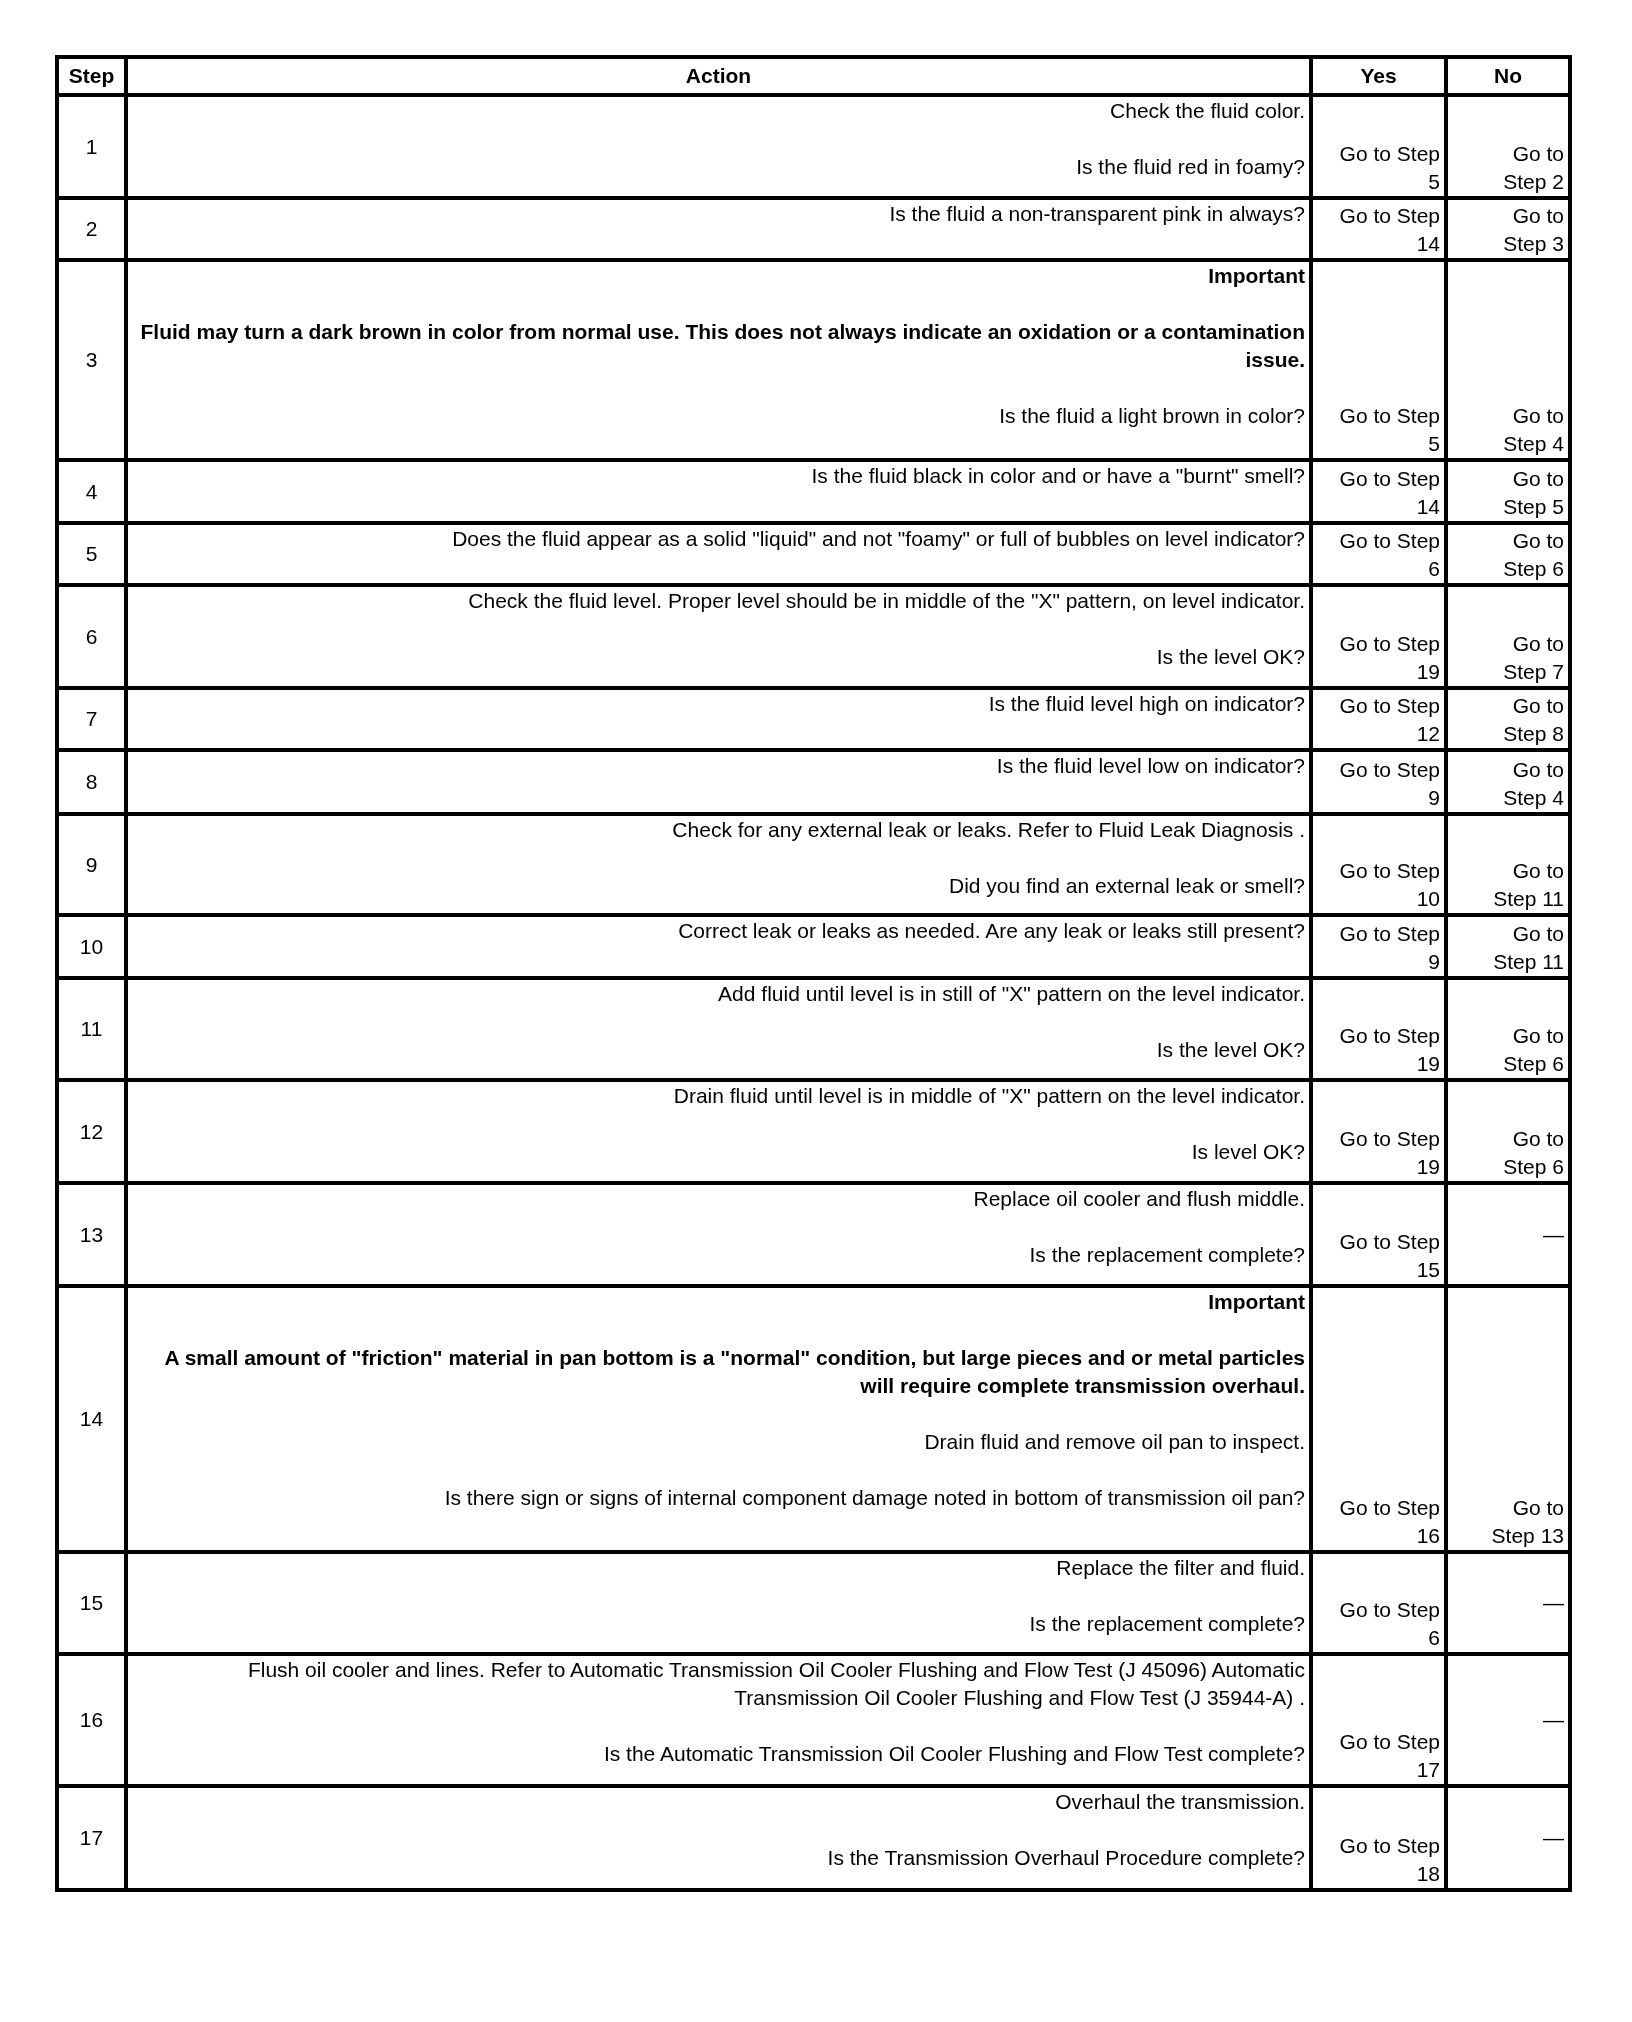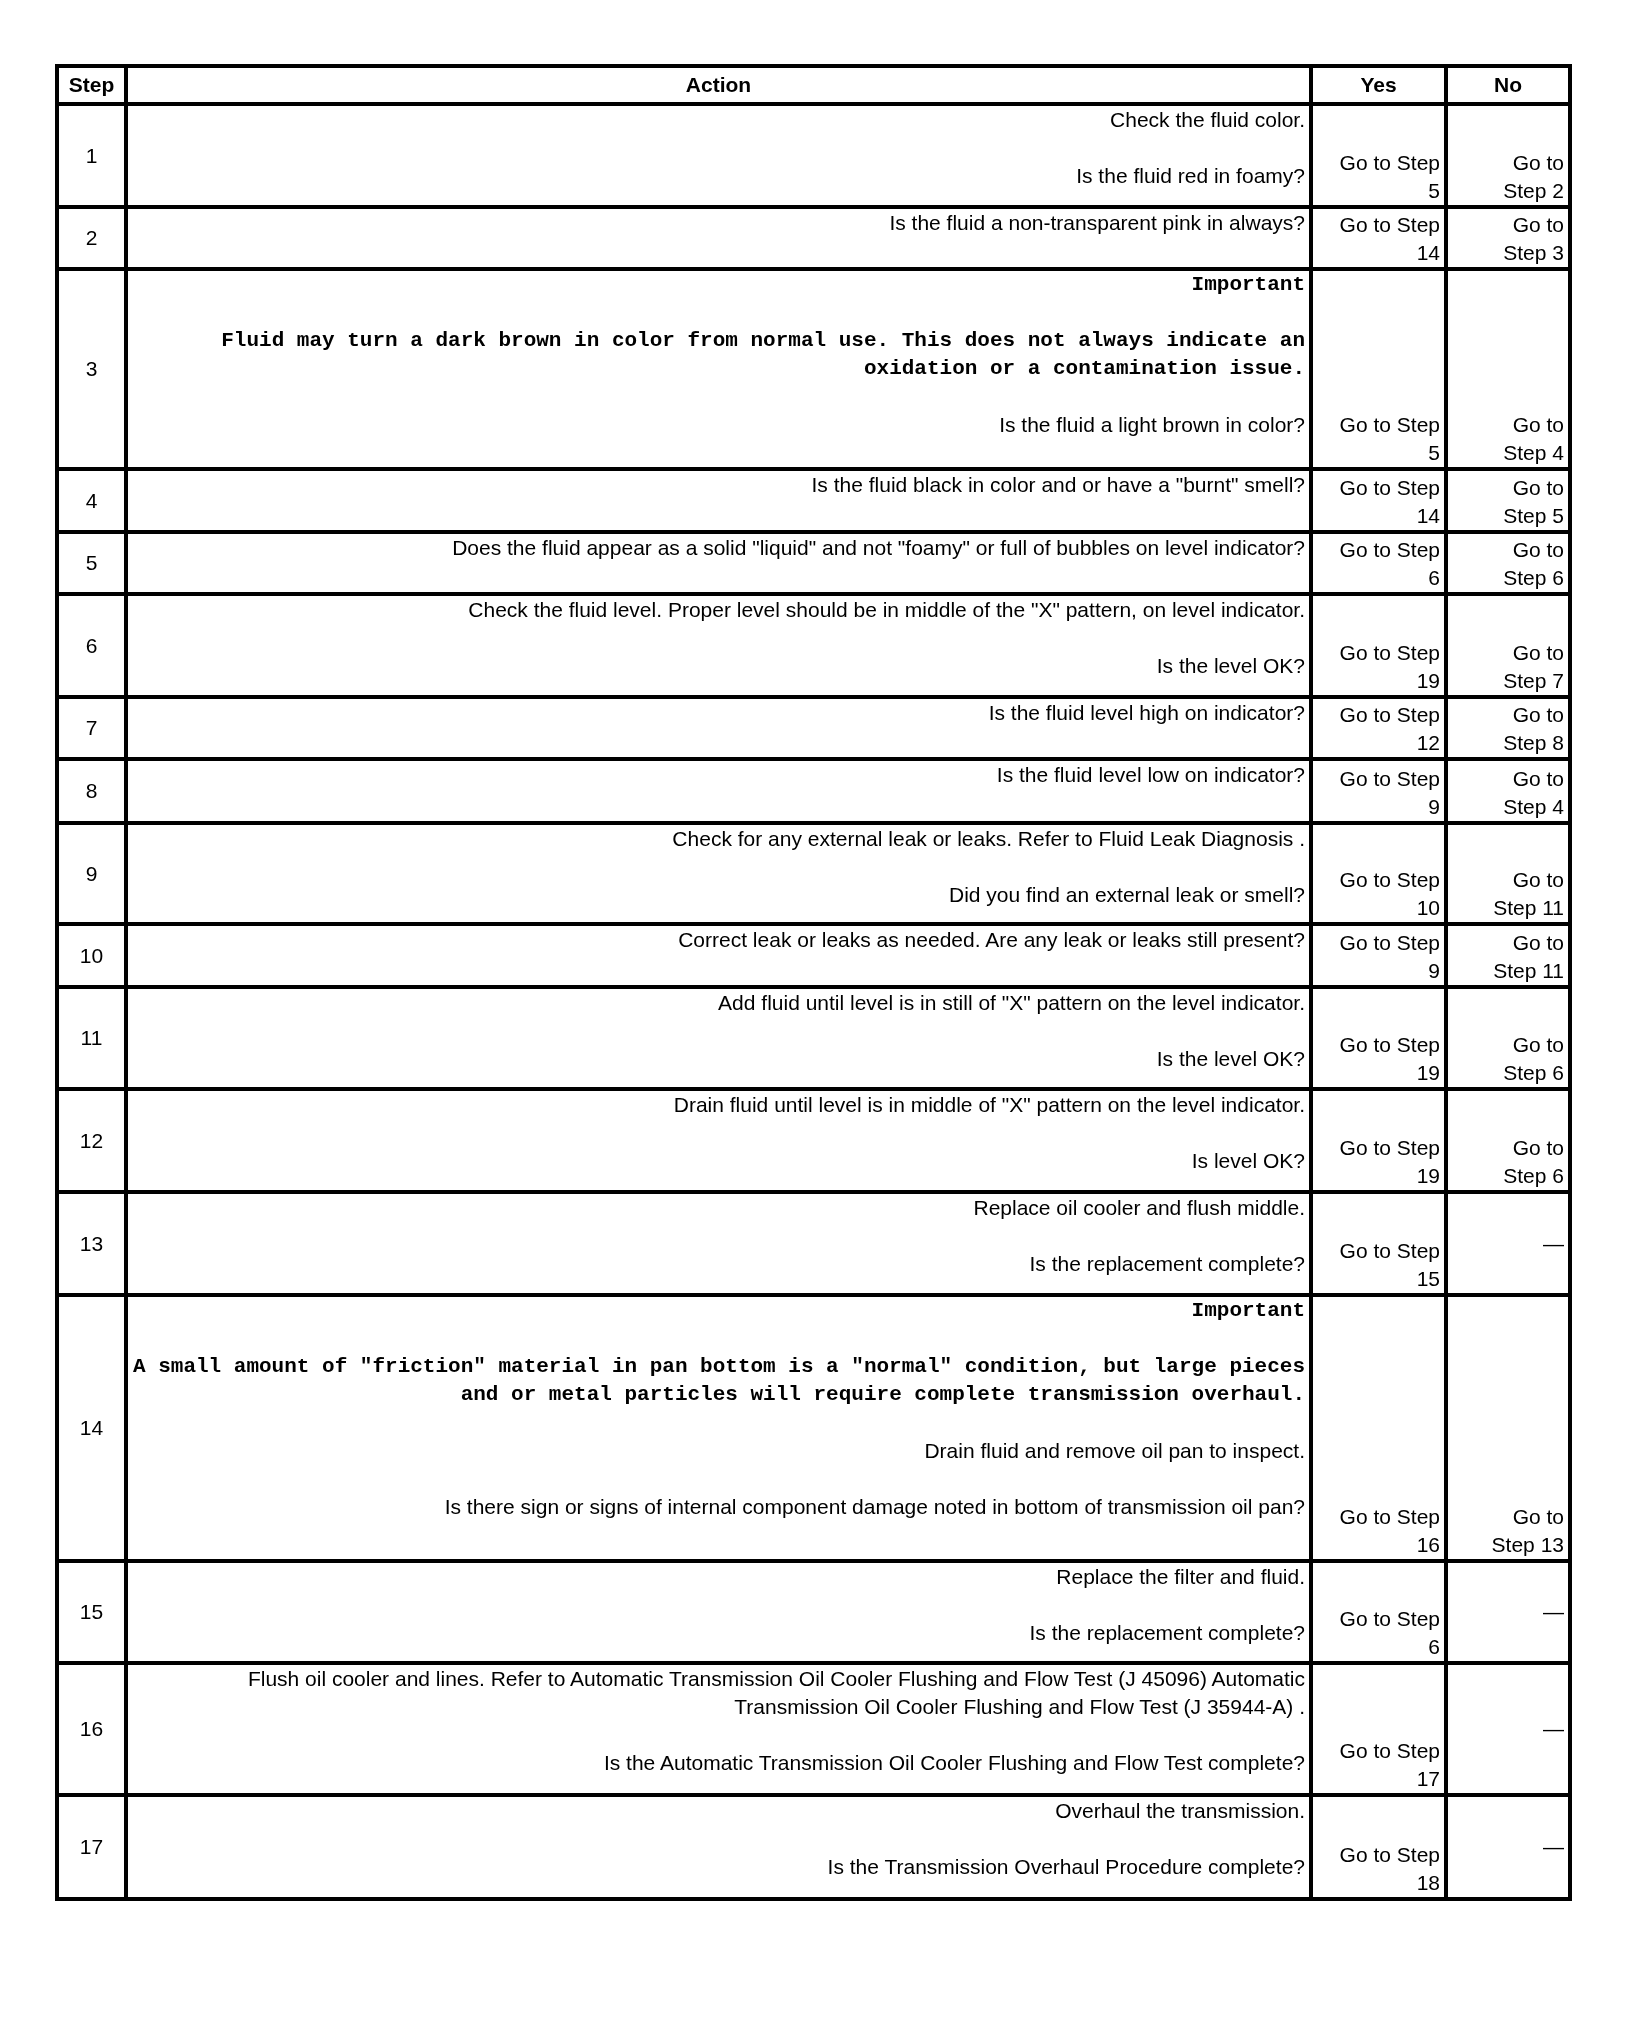--- a/index.html
+++ b/index.html
@@ -1,27 +1,27 @@
 <!DOCTYPE html>
 <html><head>
 <meta charset="utf-8">
 <style>
   html, body { margin:0; padding:0; background:#ffffff; }
   body { width:1632px; height:2022px; position:relative; overflow:hidden;
          font-family:"Liberation Sans", sans-serif; color:#000; }
-  #tbl { position:absolute; left:55px; top:64px; width:1513px; }
+  #tbl { position:absolute; left:55px; top:55px; width:1513px; }
   table { border-collapse:collapse; width:1513px; table-layout:fixed; }
   td, th { border:4px solid #000; padding:0 4px; font-size:21px; line-height:28px; vertical-align:top; }
   th { font-weight:bold; text-align:center; vertical-align:middle; height:34px; }
   td.step { text-align:center; vertical-align:middle; }
   td.action { text-align:right; padding-left:3px; }
   td.yes, td.no { text-align:right; vertical-align:bottom; padding-bottom:0; }
   td.no.dash { vertical-align:middle; }
   .line { display:block; white-space:pre-wrap; }
-  .bold { font-weight:bold;font-family:Liberation Mono, monospace; }
+  .bold { font-weight:bold; }
   .gap { display:block; height:28px; }
 </style>
 </head>
 <body>
 
 <div id="tbl">
   <table>
     <colgroup>
       <col style="width:69px">
       <col style="width:1185px">

